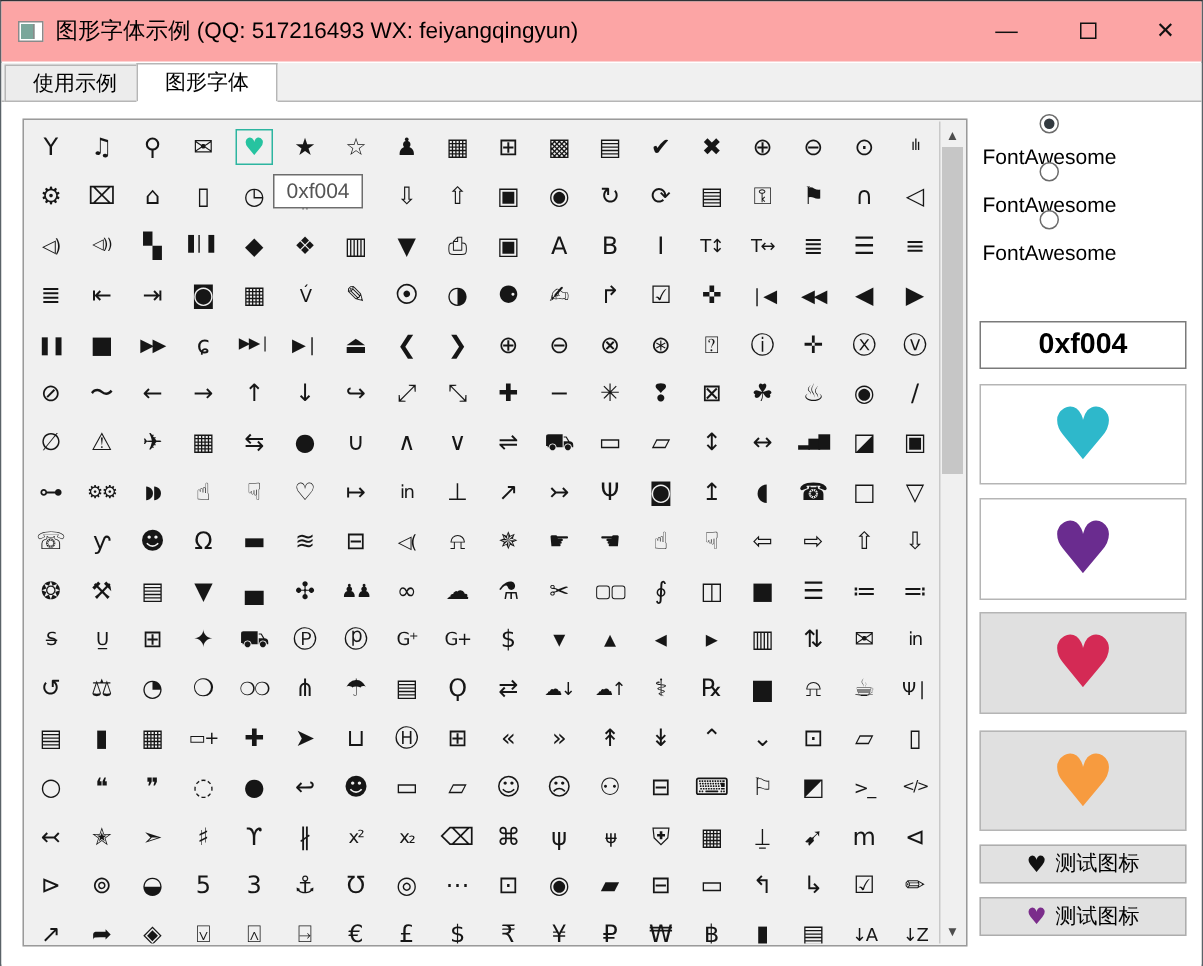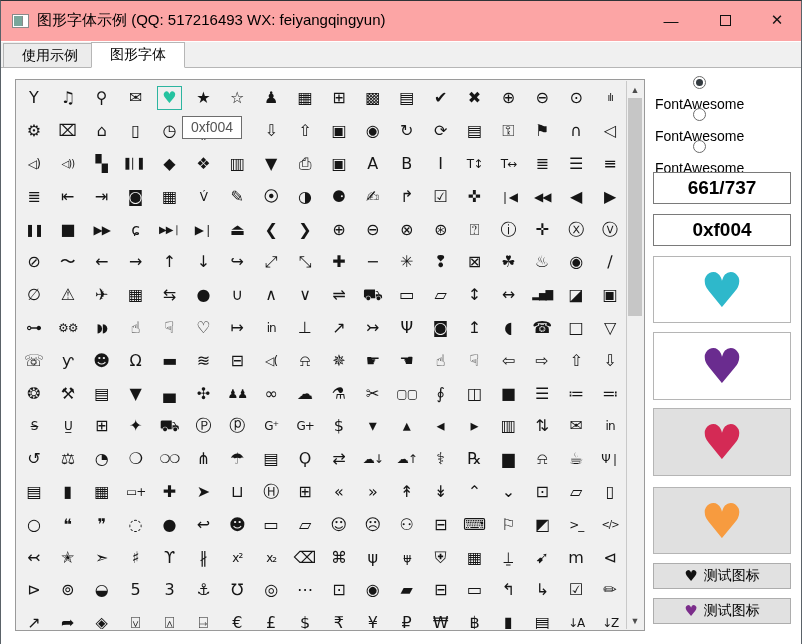--- a/index.html
+++ b/index.html
@@ -1022,21 +1022,20 @@
           </div>
           <div class="radio-row" style="top: 40px;">
             <span class="radio-circle"></span>
             <span class="radio-label">FontAwesome</span>
           </div>
           <div class="radio-row" style="top: 72px;">
             <span class="radio-circle"></span>
             <span class="radio-label">FontAwesome</span>
           </div>
         </div>
-      <div class="value-box" id="count-box">661/737</div>
       <div class="value-box" id="code-box">0xf004</div>
       <div id="previews">
           <div class="preview" id="preview-0" style="background: rgb(255, 255, 255);">
             <span class="heart" style="color: rgb(46, 184, 203);">♥</span>
           </div>
           <div class="preview" id="preview-1" style="background: rgb(255, 255, 255);">
             <span class="heart" style="color: rgb(106, 44, 143);">♥</span>
           </div>
           <div class="preview" id="preview-2" style="background: rgb(224, 224, 224);">
             <span class="heart" style="color: rgb(212, 42, 85);">♥</span>

